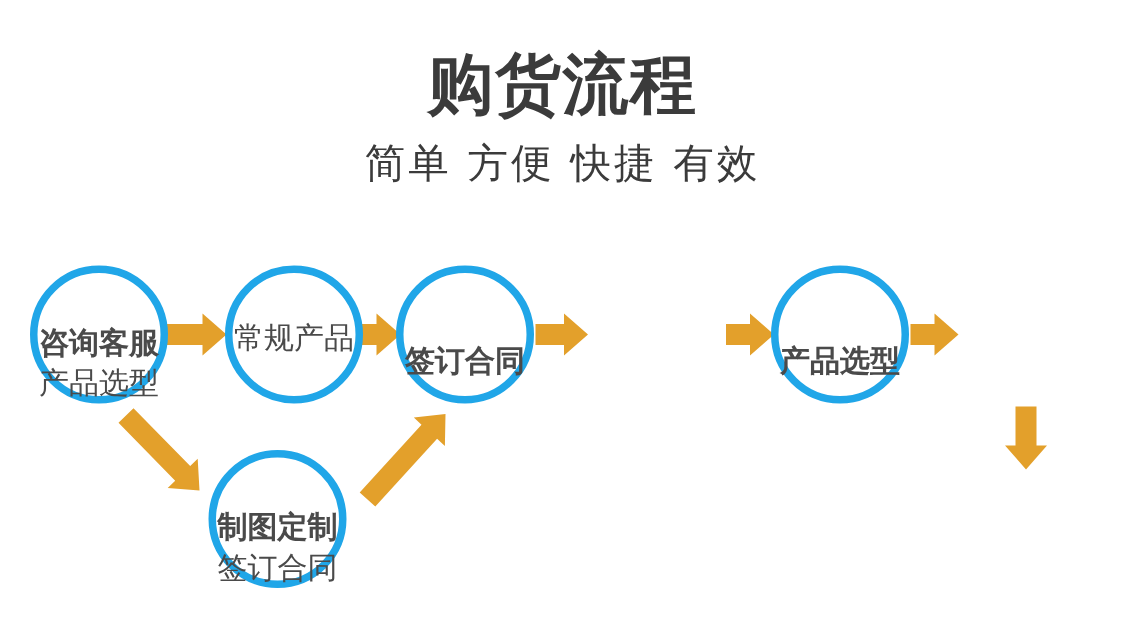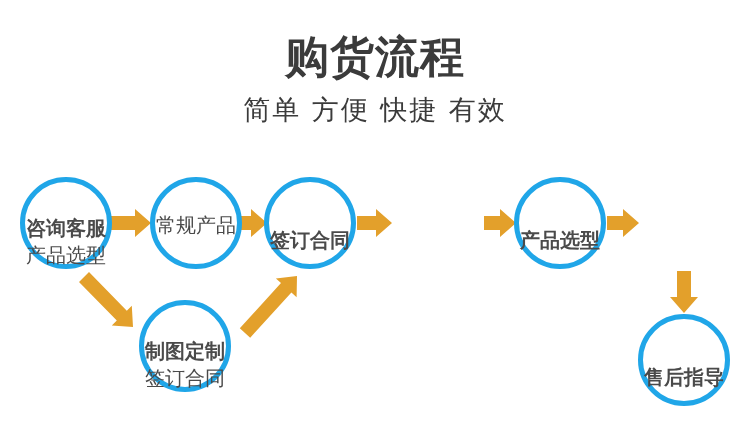--- a/index.html
+++ b/index.html
@@ -113,19 +113,15 @@
       <div class="main">产品选型</div>
       <div class="sub"></div>
     </div>
 
 
     <div class="step step-6">
       <div class="main">制图定制</div>
       <div class="sub">签订合同</div>
     </div>
 
-    <div class="step step-7">
-      <div class="main">售后指导</div>
-      <div class="sub"></div>
-    </div>
   </div>
 
 </div>
 
 </body></html>

